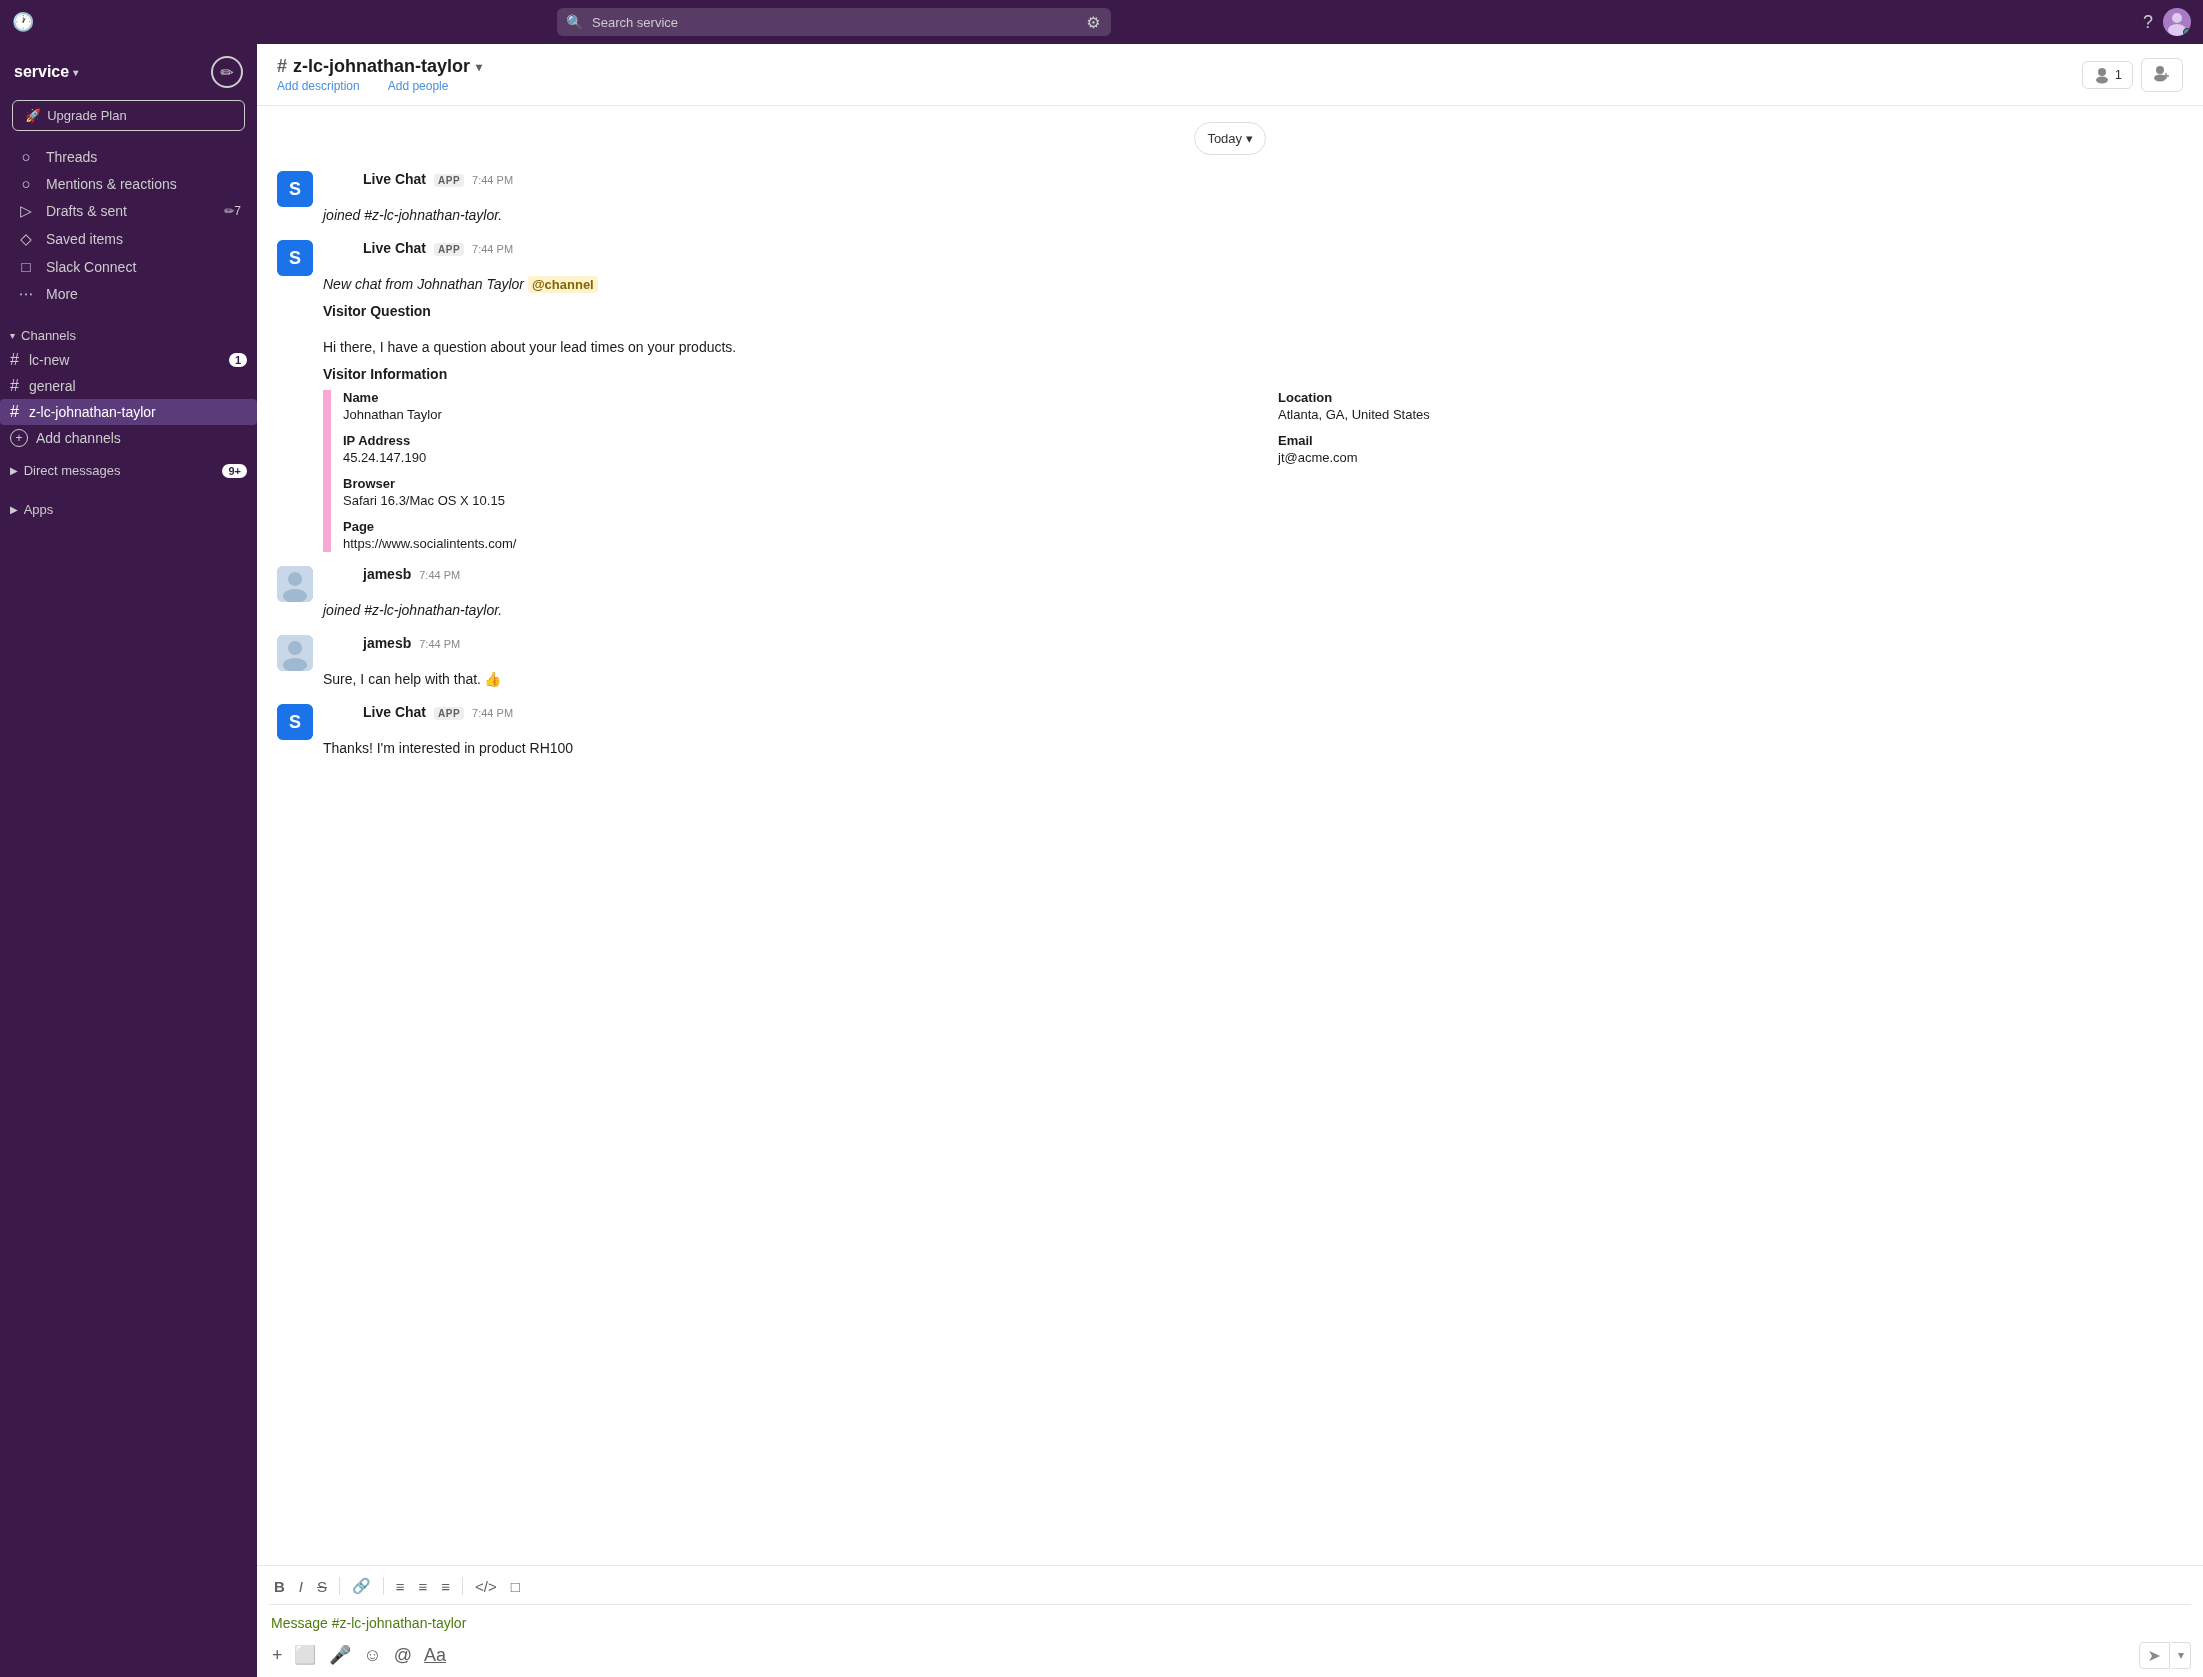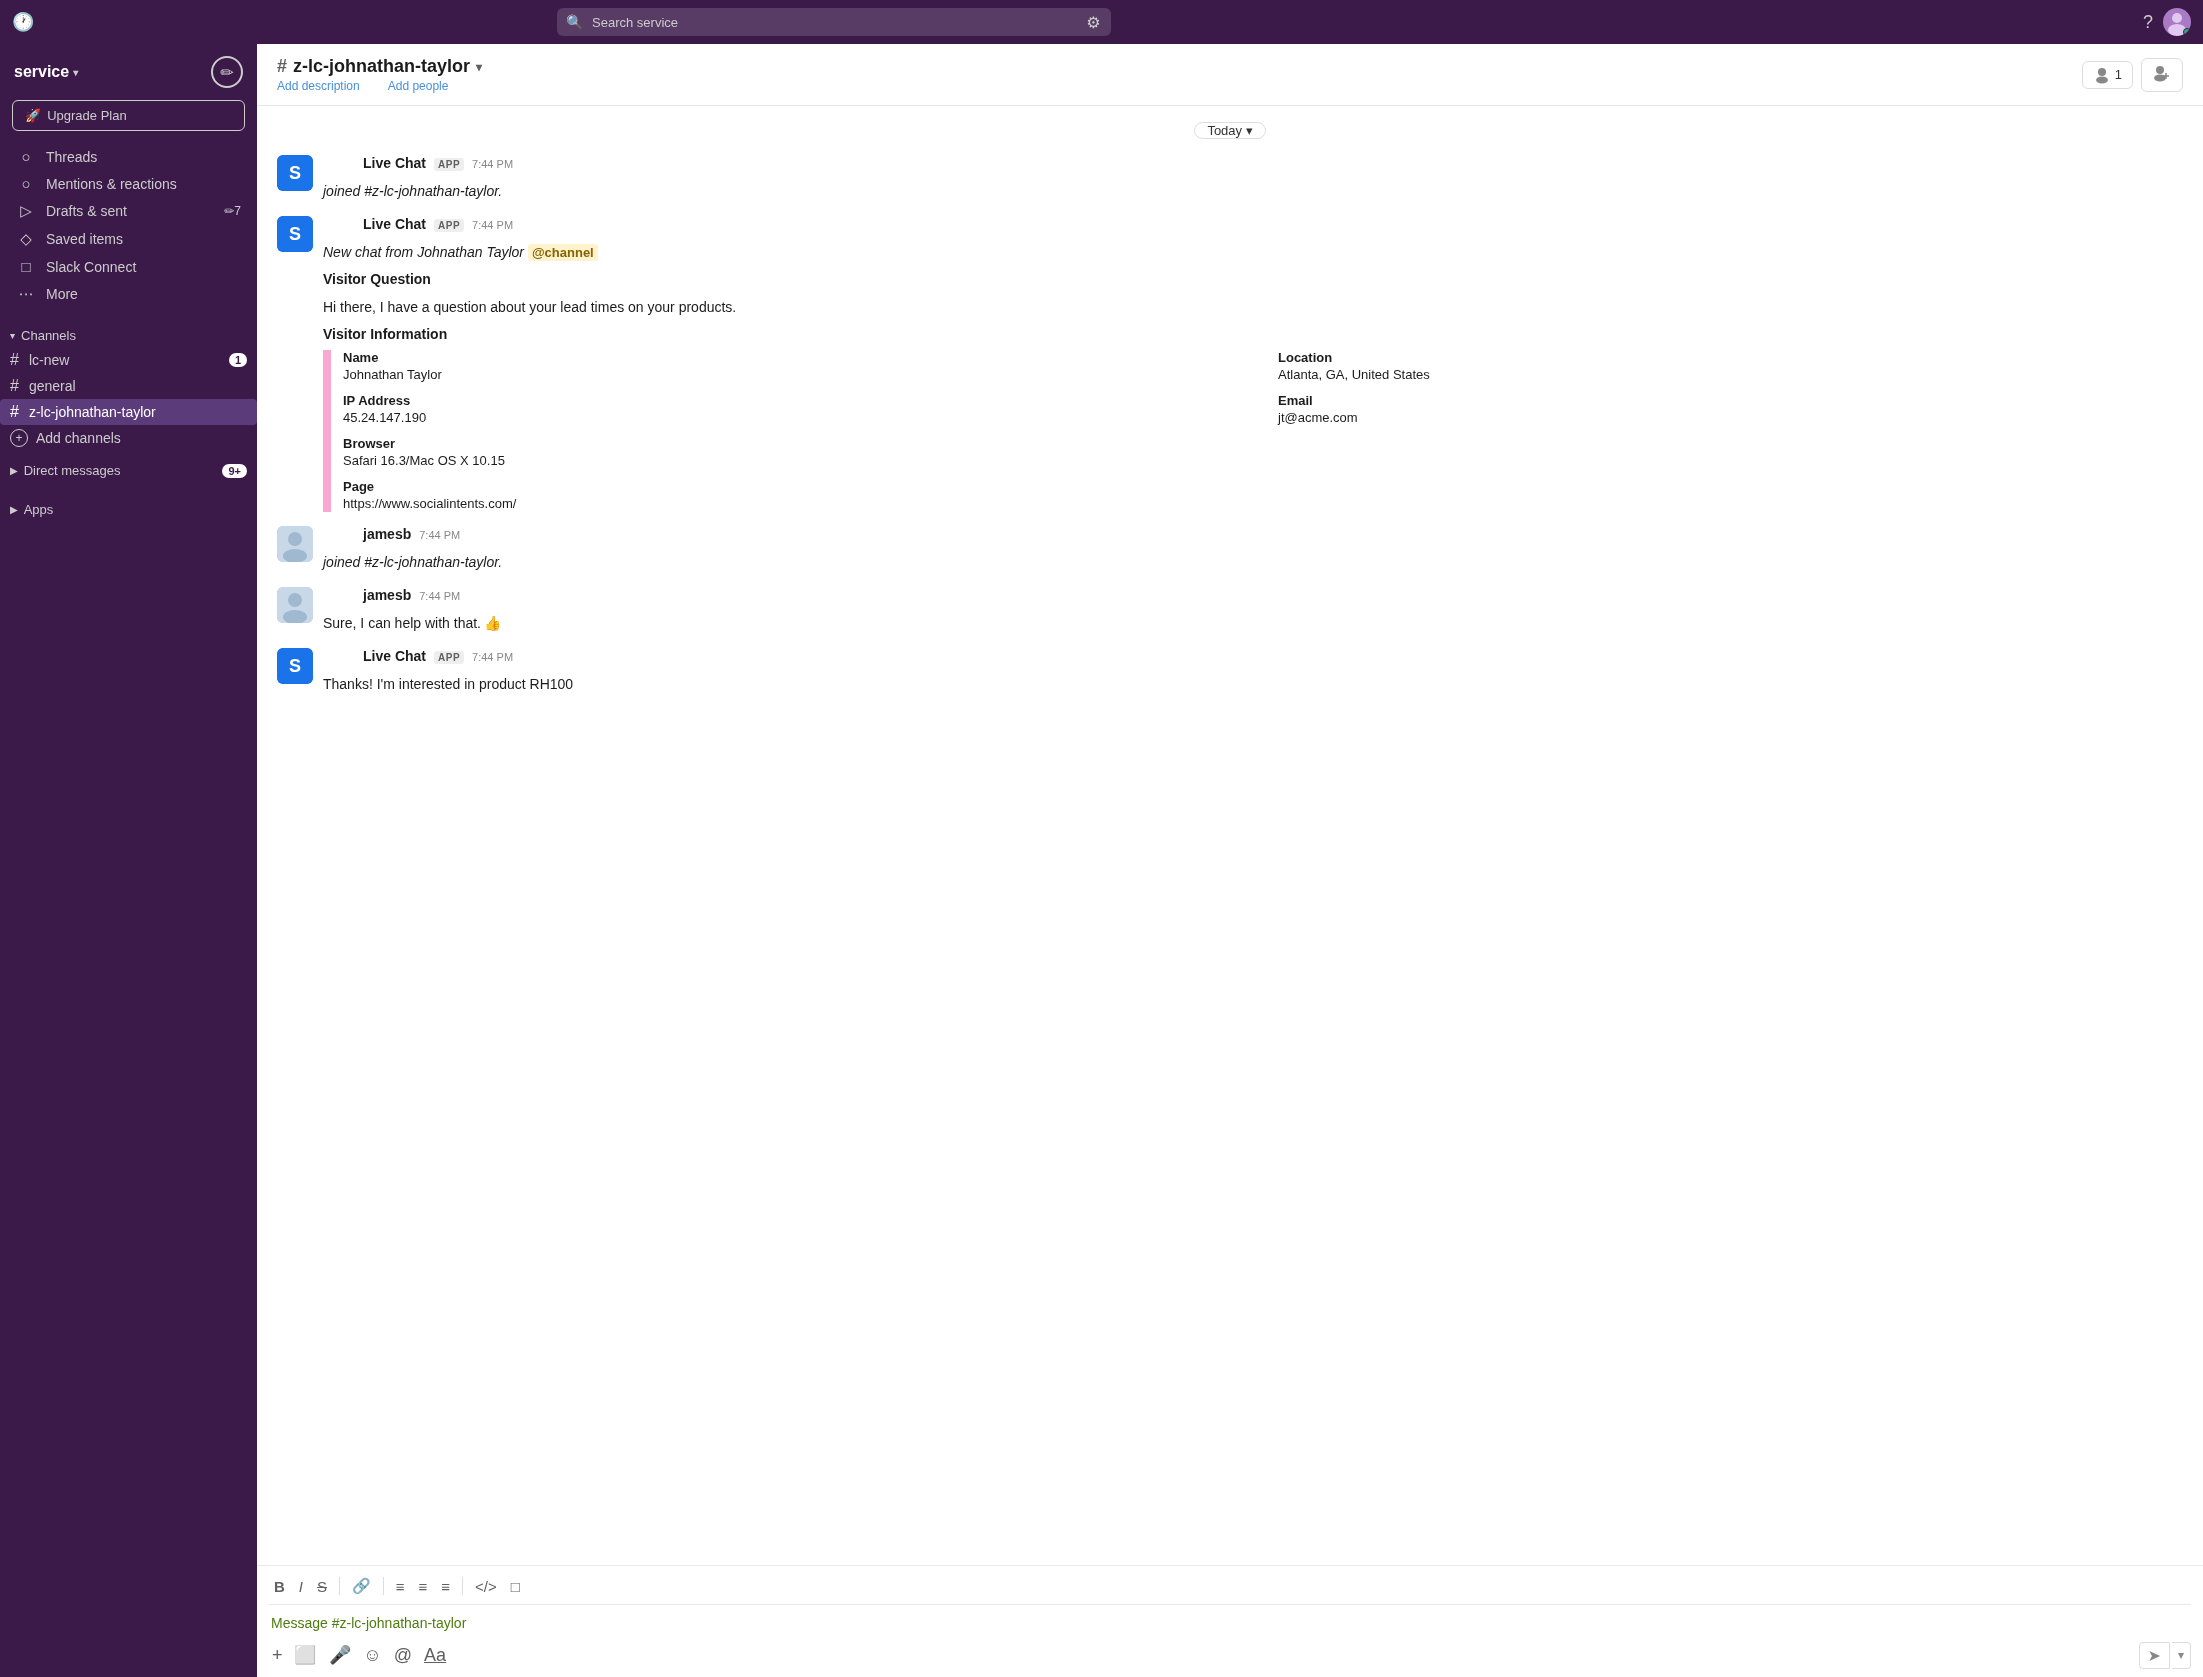--- a/index.html
+++ b/index.html
@@ -68,31 +68,31 @@
     .channel-title .chevron { font-size: 12px; color: #616061; }
     .channel-meta { font-size: 12px; color: #888; display: flex; align-items: center; gap: 28px; margin-top: 2px; }
     .channel-header-left { flex: 1; }
     .channel-header-right { display: flex; align-items: center; gap: 8px; }
     .member-btn { display: flex; align-items: center; gap: 4px; border: 1px solid #ddd; border-radius: 6px; padding: 4px 10px; cursor: pointer; font-size: 13px; color: #333; }
     .add-member-btn { border: 1px solid #ddd; border-radius: 6px; padding: 4px 10px; cursor: pointer; font-size: 16px; color: #333; }
 
     
     .messages-area { flex: 1; overflow-y: auto; padding: 0 20px 10px; }
     .date-divider { display: flex; align-items: center; justify-content: center; margin: 16px 0; }
-    .date-badge { background: #fff; border: 1px solid #ddd; border-radius: 20px; padding: 0 12px; font-size: 13px; color: #333; cursor: pointer; display: flex; align-items: center; gap: 4px; }
+    .date-badge { background: #fff; border: 1px solid #ddd; border-radius: 20px; padding: 8px 12px; font-size: 13px; color: #333; cursor: pointer; display: flex; align-items: center; gap: 4px; }
 
     .message-group { display: flex; gap: 10px; margin-bottom: 14px; }
     .message-avatar { width: 36px; height: 36px; border-radius: 6px; flex-shrink: 0; background: #4a90d9; display: flex; align-items: center; justify-content: center; color: #fff; font-size: 18px; font-weight: 700; overflow: hidden; }
     .message-avatar.livechat { background: #1a73e8; }
     .message-body { flex: 1; }
     .message-header { display: flex; align-items: baseline; gap: 8px; }
     .message-sender { font-weight: 700; font-size: 14px; color: #1d1c1d; padding-left: 40px; }
     .message-app-badge { background: #eee; color: #616061; font-size: 10px; font-weight: 600; padding: 1px 4px; border-radius: 3px; letter-spacing: 0.5px; }
     .message-time { font-size: 11px; color: #888; }
-    .message-text { font-size: 14px; color: #1d1c1d; line-height: 1.5; margin-top: 10px; }
+    .message-text { font-size: 14px; color: #1d1c1d; line-height: 1.5; margin-top: 18px; }
     .message-text em { font-style: italic; }
     .channel-mention { background: #fff3cd; color: #856404; padding: 1px 4px; border-radius: 3px; font-weight: 600; font-size: 13px; }
 
     .visitor-card { margin-top: 6px; }
     .visitor-card-section { margin-top: 8px; }
     .visitor-card-title { font-weight: 700; font-size: 14px; color: #1d1c1d; margin-bottom: 8px; }
     .visitor-info-grid { display: grid; grid-template-columns: 1fr 1fr; gap: 10px 30px; border-left: 8px solid #f9a8d4; padding-left: 12px; }
     .visitor-field label { font-weight: 700; font-size: 13px; color: #1d1c1d; display: block; }
     .visitor-field span { font-size: 13px; color: #1d1c1d; margin-top: 36px; }
 

